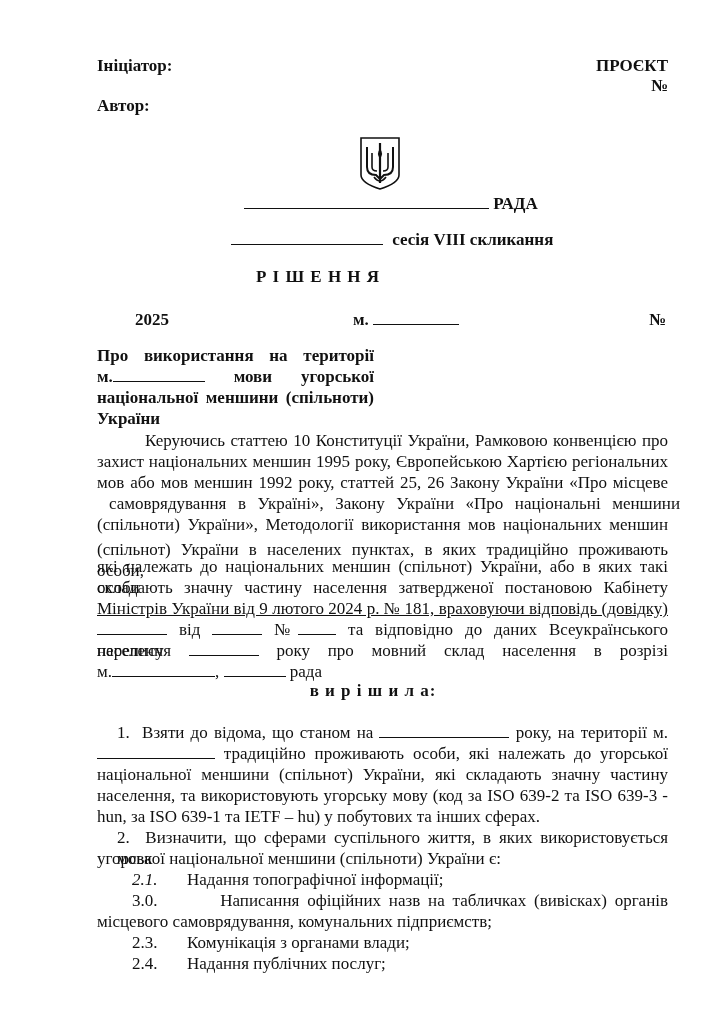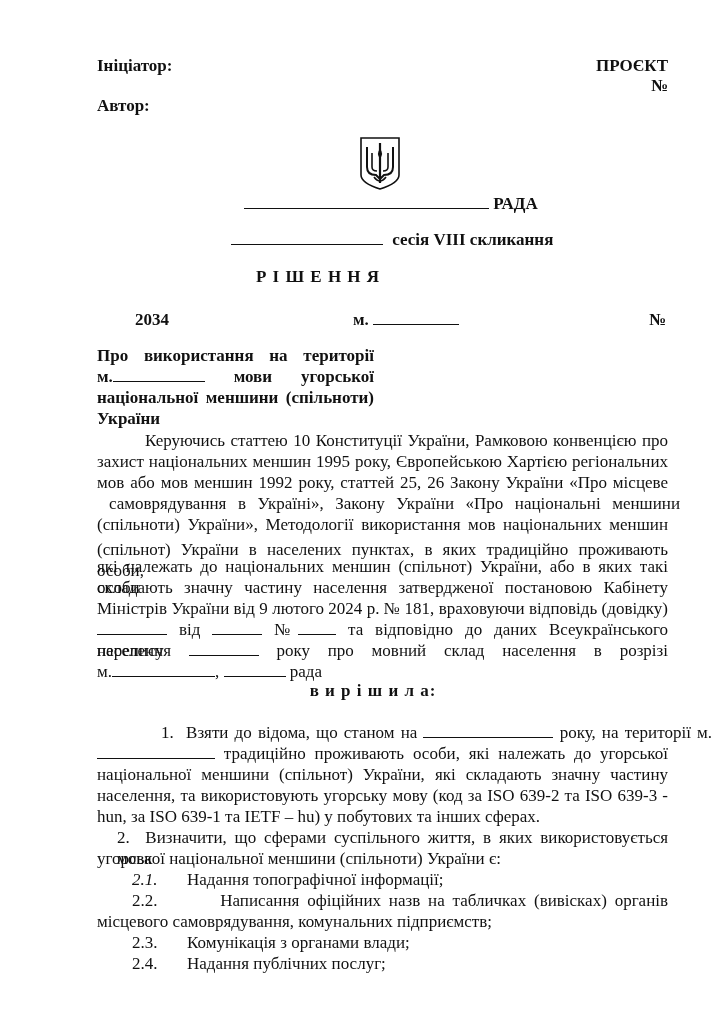--- a/index.html
+++ b/index.html
@@ -39,21 +39,21 @@
   <span>РАДА</span>
 </div>
 
 <div class="abs bold" style="left:231px; top:230px;">
   <span class="blank" style="width:152px;"></span>
   <span style="margin-left:5px;">сесія VIII скликання</span>
 </div>
 
 <div class="abs bold" style="left:0; width:636px; text-align:center; top:267px; letter-spacing:1px;">Р І Ш Е Н Н Я</div>
 
-<div class="abs bold" style="left:135px; top:310px;">2034</div>
+<div class="abs bold" style="left:135px; top:310px;">2025</div>
 <div class="abs bold" style="left:353px; top:310px;">
   <span>м.</span>
   <span class="blank" style="width:86px;"></span>
 </div>
 <div class="abs bold" style="right:58px; top:310px;">№</div>
 
 <div class="abs bold" style="left:97px; top:345px; width:277px; line-height:21px;">
   <div class="just">Про використання на території</div>
   <div class="just"><span>м.</span><span class="blank" style="width:92px;"></span> <span>мови угорської</span></div>
   <div class="just">національної меншини (спільноти)</div>
@@ -62,41 +62,41 @@
 
 <div>
   <div class="jline" style="top:430px; left:145px; width:523px;">Керуючись статтею 10 Конституції України, Рамковою конвенцією про</div>
   <div class="jline" style="top:451px;">захист національних меншин 1995 року, Європейською Хартією регіональних</div>
   <div class="jline" style="top:472px;">мов або мов меншин 1992 року, статтей 25, 26 Закону України «Про місцеве</div>
   <div class="jline" style="top:493px;margin-left:12px;">самоврядування в Україні», Закону України «Про національні меншини</div>
   <div class="jline" style="top:514px;">(спільноти) України», Методології використання мов національних меншин</div>
   <div class="jline" style="top:539px;">(спільнот) України в населених пунктах, в яких традиційно проживають особи,</div>
   <div class="jline" style="top:556px;">які належать до національних меншин (спільнот) України, або в яких такі особи</div>
   <div class="jline" style="top:577px;">складають значну частину населення затвердженої постановою Кабінету</div>
-  <div class="jline" style="top:598px;">Міністрів України від 9 лютого 2024 р. № 181, враховуючи відповідь (довідку)</div>
+  <div class="jline" style="top:598px;text-decoration:underline;">Міністрів України від 9 лютого 2024 р. № 181, враховуючи відповідь (довідку)</div>
   <div class="jline" style="top:619px;"><span class="blank" style="width:70px;"></span> <span>від</span> <span class="blank" style="width:50px;"></span> <span>№</span><span class="blank" style="width:38px;"></span> <span>та відповідно до даних Всеукраїнського перепису</span></div>
   <div class="jline" style="top:640px;"><span>населення</span> <span class="blank" style="width:70px;"></span> <span>року про мовний склад населення в розрізі</span></div>
   <div class="line" style="top:661px;"><span>м.</span><span class="blank" style="width:103px;"></span><span>,</span> <span class="blank" style="width:62px;"></span> <span>рада</span></div>
 </div>
 
 <div class="abs bold" style="left:0; width:724px; text-align:center; top:681px; padding-left:22px; box-sizing:border-box; letter-spacing:1px;">в и р і ш и л а:</div>
 
 <div>
-  <div class="jline" style="top:722px; left:117px; width:551px;margin-left:44px;"><span>1.</span>&nbsp;&nbsp;<span>Взяти до відома, що станом на</span> <span class="blank" style="width:130px;"></span> <span>року, на території м.</span></div>
+  <div class="jline" style="top:722px; left:117px; width:551px;"><span>1.</span>&nbsp;&nbsp;<span>Взяти до відома, що станом на</span> <span class="blank" style="width:130px;"></span> <span>року, на території м.</span></div>
   <div class="jline" style="top:743px;"><span class="blank" style="width:118px;"></span> <span>традиційно проживають особи, які належать до угорської</span></div>
   <div class="jline" style="top:764px;">національної меншини (спільнот) України, які складають значну частину</div>
   <div class="jline" style="top:785px;">населення, та використовують угорську мову (код за ISO 639-2 та ISO 639-3 -</div>
   <div class="line" style="top:806px;">hun, за ISO 639-1 та IETF – hu) у побутових та інших сферах.</div>
 </div>
 
 <div>
   <div class="jline" style="top:827px; left:117px; width:551px;"><span>2.</span>&nbsp;&nbsp;<span>Визначити, що сферами суспільного життя, в яких використовується мова</span></div>
   <div class="line" style="top:848px;">угорської національної меншини (спільноти) України є:</div>
 
   <div class="line" style="top:869px; left:132px;"><span style="display:inline-block; width:55px;font-style:italic;">2.1.</span><span>Надання топографічної інформації;</span></div>
 
-  <div class="jline" style="top:890px; left:132px; width:536px;"><span>2.2.</span>&nbsp;&nbsp;&nbsp;&nbsp;&nbsp;&nbsp;&nbsp;&nbsp;<span>Написання офіційних назв на табличках (вивісках) органів</span></div>
+  <div class="jline" style="top:890px; left:132px; width:536px;"><span>3.0.</span>&nbsp;&nbsp;&nbsp;&nbsp;&nbsp;&nbsp;&nbsp;&nbsp;<span>Написання офіційних назв на табличках (вивісках) органів</span></div>
   <div class="line" style="top:911px;">місцевого самоврядування, комунальних підприємств;</div>
 
   <div class="line" style="top:932px; left:132px;"><span style="display:inline-block; width:55px;">2.3.</span><span>Комунікація з органами влади;</span></div>
 
   <div class="line" style="top:953px; left:132px;"><span style="display:inline-block; width:55px;">2.4.</span><span>Надання публічних послуг;</span></div>
 </div>
 
 </body></html>

